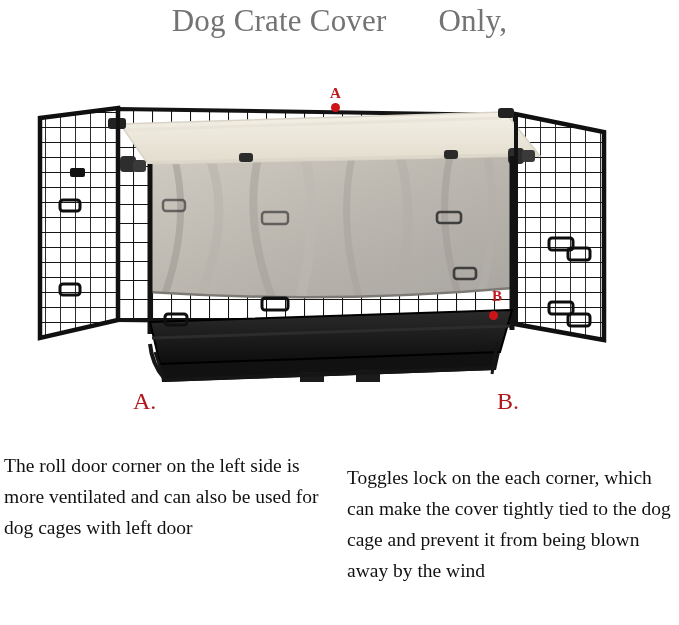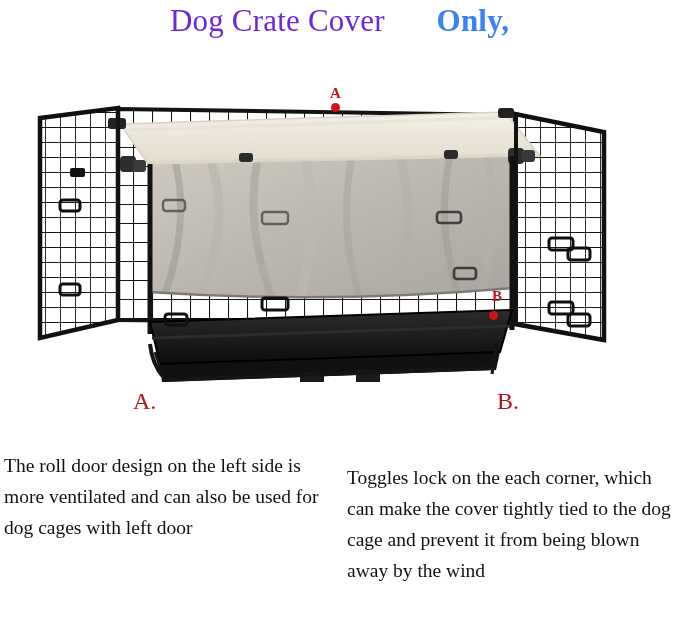--- a/index.html
+++ b/index.html
@@ -22,22 +22,22 @@
     top: 2px;
     left: 0;
     width: 679px;
     text-align: center;
     font-family: "Liberation Serif", serif;
     font-size: 31px;
     line-height: 38px;
     letter-spacing: 0.2px;
     white-space: nowrap;
   }
-  .title .t-main { color: #6d28d9; }
-  .title .t-accent { color: #3b82f6; font-weight: bold; margin-left: 44px; }
+  .title .t-main { color: #737373; }
+  .title .t-accent { color: #737373; font-weight: normal; margin-left: 44px; }
 
   
   .photo {
     position: absolute;
     top: 52px;
     left: 0;
     width: 679px;
     height: 330px;
   }
 
@@ -223,14 +223,14 @@
 </div>
 
 <div class="callout-letter" id="calloutA-letter">A</div>
 <div class="callout-dot" id="calloutA-dot"></div>
 <div class="callout-letter" id="calloutB-letter">B</div>
 <div class="callout-dot" id="calloutB-dot"></div>
 
 <div class="sec-heading" id="headA">A.</div>
 <div class="sec-heading" id="headB">B.</div>
 
-<div class="col" id="colA">The roll door design on the left side is more ventilated and can also be used for dog cages with left door</div>
+<div class="col" id="colA">The roll door corner on the left side is more ventilated and can also be used for dog cages with left door</div>
 <div class="col" id="colB">Toggles lock on the each corner, which can make the cover tightly tied to the dog cage and prevent it from being blown away by the wind</div>
 
 </body></html>

